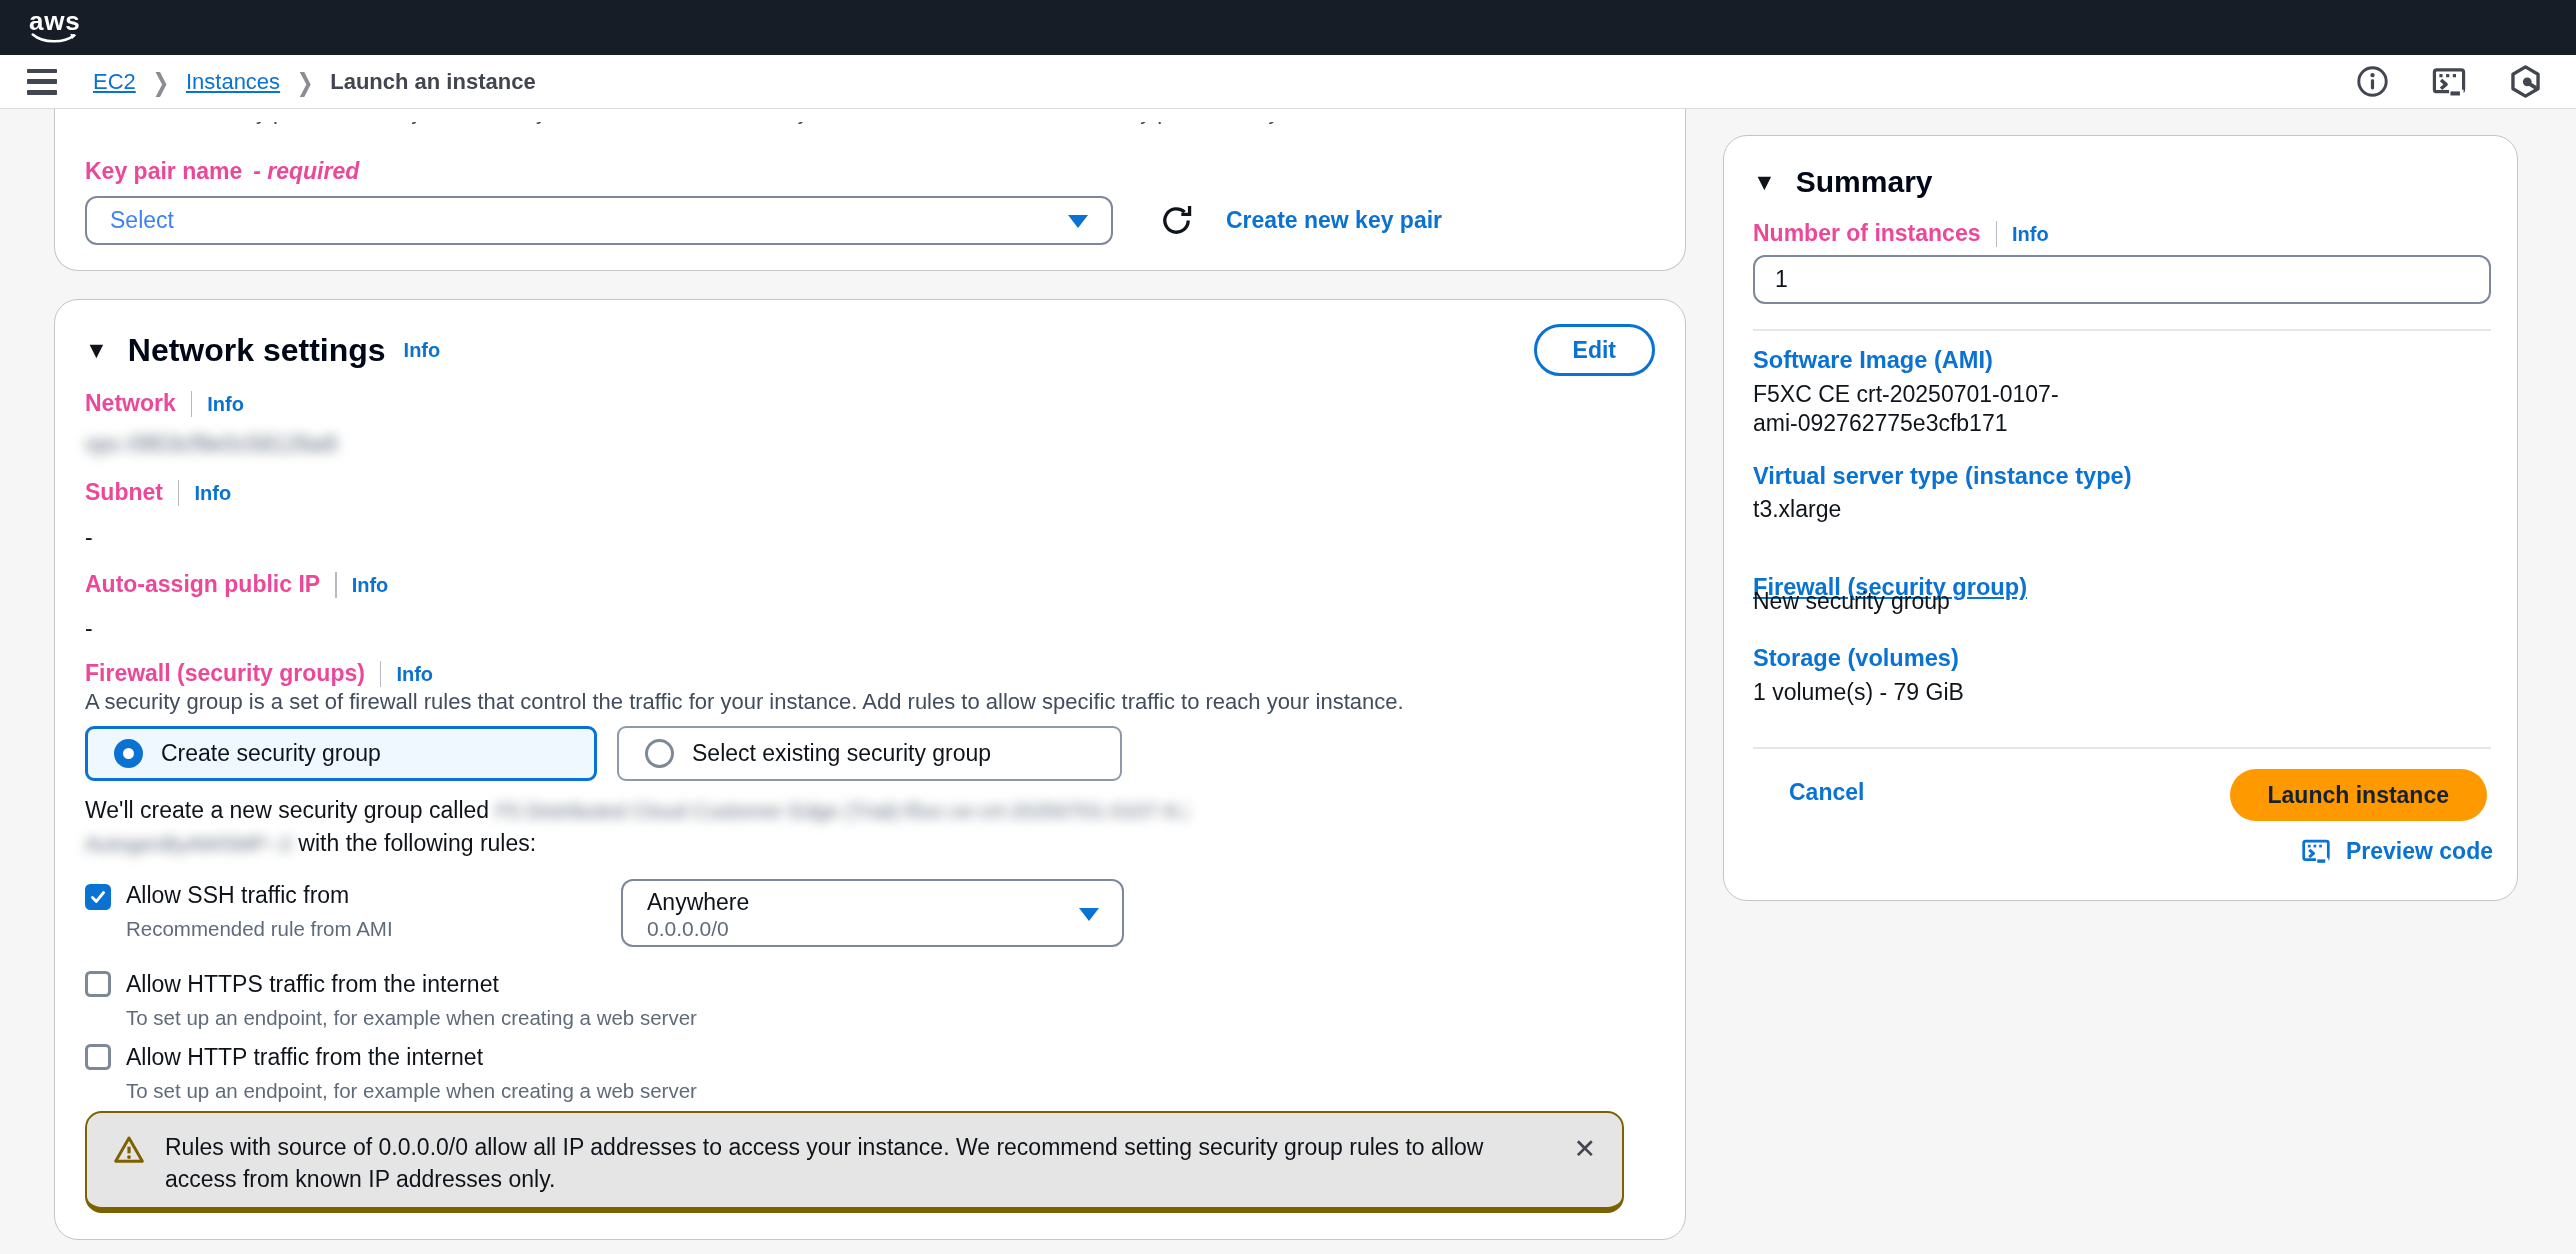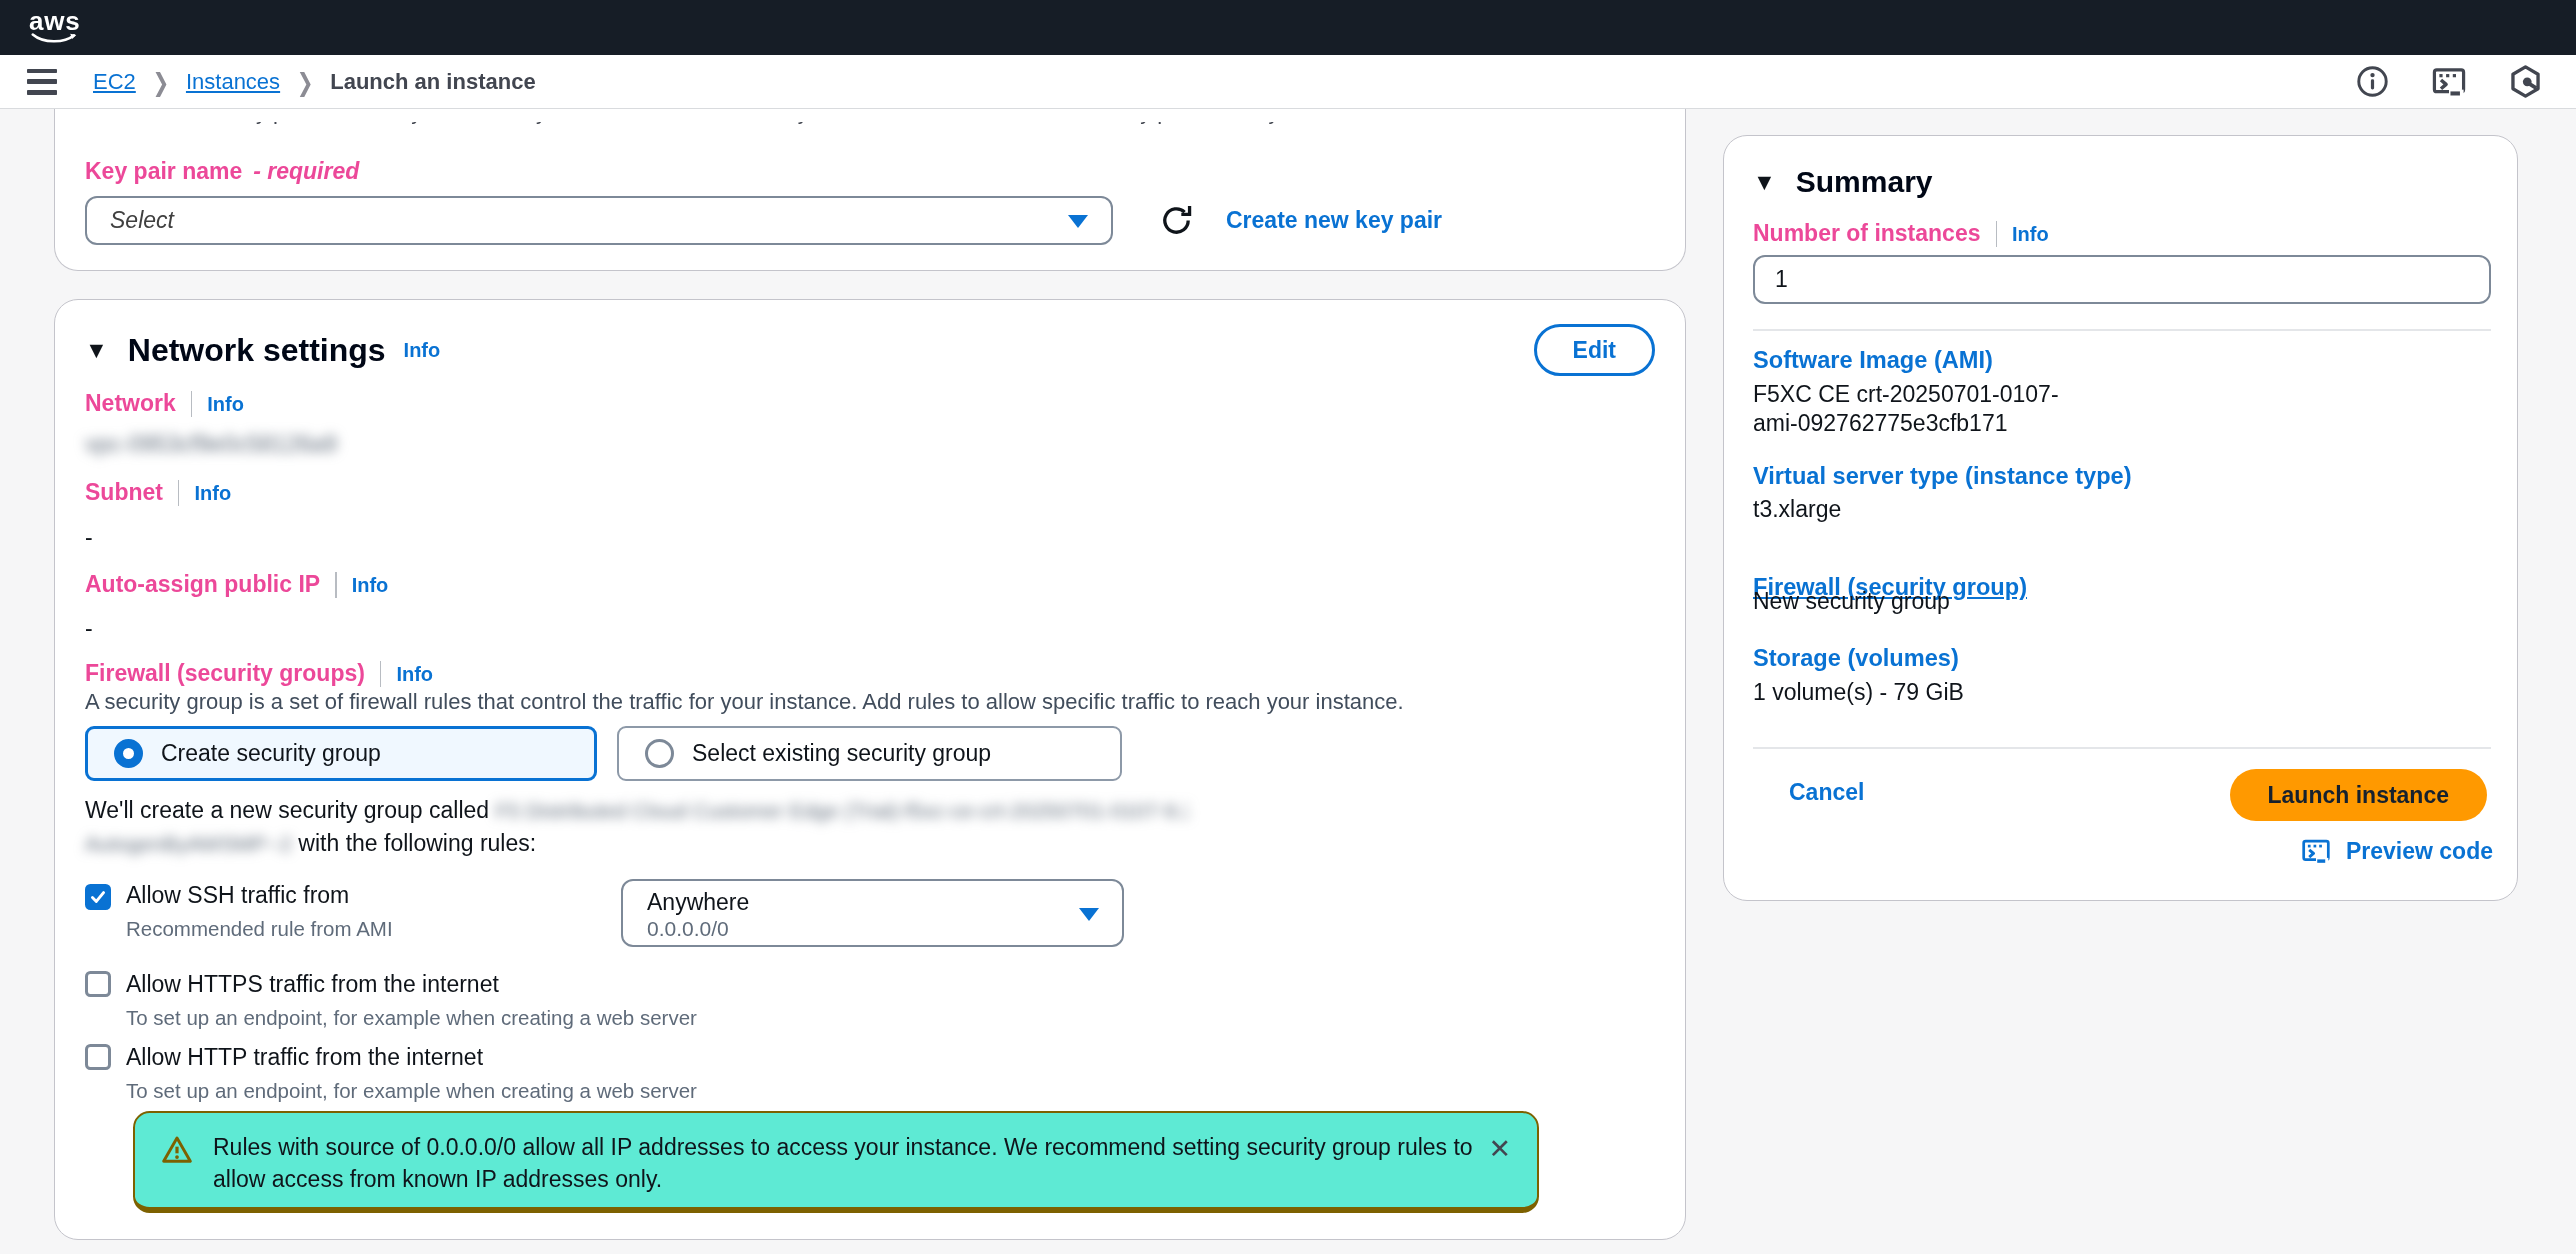--- a/index.html
+++ b/index.html
@@ -50,21 +50,21 @@
   .value { font-size:23px; color:#0f141a; }
   .subtext { font-size:20.5px; color:#5f6b7a; }
   .redacted { color:#5f6b7a; filter:blur(6px); display:inline-block; white-space:nowrap; overflow:hidden; vertical-align:bottom; }
   
   .kp-label { position:absolute; left:30px; top:76px; }
   .kp-row { position:absolute; left:30px; top:114px; display:flex; align-items:center; }
   .select-box {
     width:1028px; height:49px; border:2.3px solid #7d8998; border-radius:12px; background:#fff;
     display:flex; align-items:center; padding:0 23px; cursor:pointer; position:relative;
   }
-  .select-box .ph { font-size:23px; font-style:italic; color:#404040; }
+  .select-box .ph { font-size:23px; color:#3b82f6; }
   .caret-down {
     position:absolute; right:23px; top:50%; margin-top:-5.3px;
     width:0; height:0; border-left:10px solid transparent; border-right:10px solid transparent; border-top:13px solid #0972d3;
   }
   .refresh-btn { margin-left:47px; cursor:pointer; display:flex; }
   .kp-create { margin-left:33px; font-size:23px; font-weight:700; color:#0972d3; cursor:pointer; }
   
   .ns-header { position:absolute; left:30px; right:30px; top:24px; display:flex; align-items:center; }
   .sec-caret { font-size:23px; color:#0f141a; margin-right:20px; cursor:pointer; }
   .sec-title { font-size:32px; font-weight:700; color:#000716; }
@@ -94,23 +94,23 @@
   .rule-label { position:absolute; left:71px; font-size:23px; color:#0f141a; }
   .rule-sub   { position:absolute; left:71px; }
   .src-select {
     position:absolute; left:566px; top:579px; width:503px; height:68px;
     border:2.3px solid #7d8998; border-radius:12px; background:#fff; cursor:pointer;
     padding:7.6px 0 0 24px;
   }
   .src-select .src-main { font-size:23px; color:#0f141a; }
   .src-select .src-cidr { font-size:21px; color:#5f6b7a; margin-top:1.5px; }
   .warnbox {
-    position:absolute; left:30px; top:811px; width:1406px; height:102px;
-    background:#5eead4; border:2.3px solid #7d6100; border-bottom-width:6px; border-radius:16.7px;
-    display:flex; padding:18px 26px 0 26px;margin-left:48px;
+    position:absolute; left:30px; top:811px; width:1539px; height:102px;
+    background:#e5e5e5; border:2.3px solid #7d6100; border-bottom-width:6px; border-radius:16.7px;
+    display:flex; padding:18px 26px 0 26px;
   }
   .warn-icon { flex:none; margin-right:20px; margin-top:3px; }
   .warn-text { font-size:23px; color:#0f141a; line-height:32px; max-width:1369px; }
   .warn-close { margin-left:auto; font-size:27px; color:#424650; cursor:pointer; line-height:27px; margin-top:4.6px; }
   
   .sum-title-row { position:absolute; left:29px; top:29px; display:flex; align-items:center; }
   .sum-title { font-size:30px; font-weight:700; color:#000716; }
   .sum-instances-lbl { position:absolute; left:29px; top:84px; }
   .sum-input {
     position:absolute; left:29px; top:119px; width:738px; height:49px;

